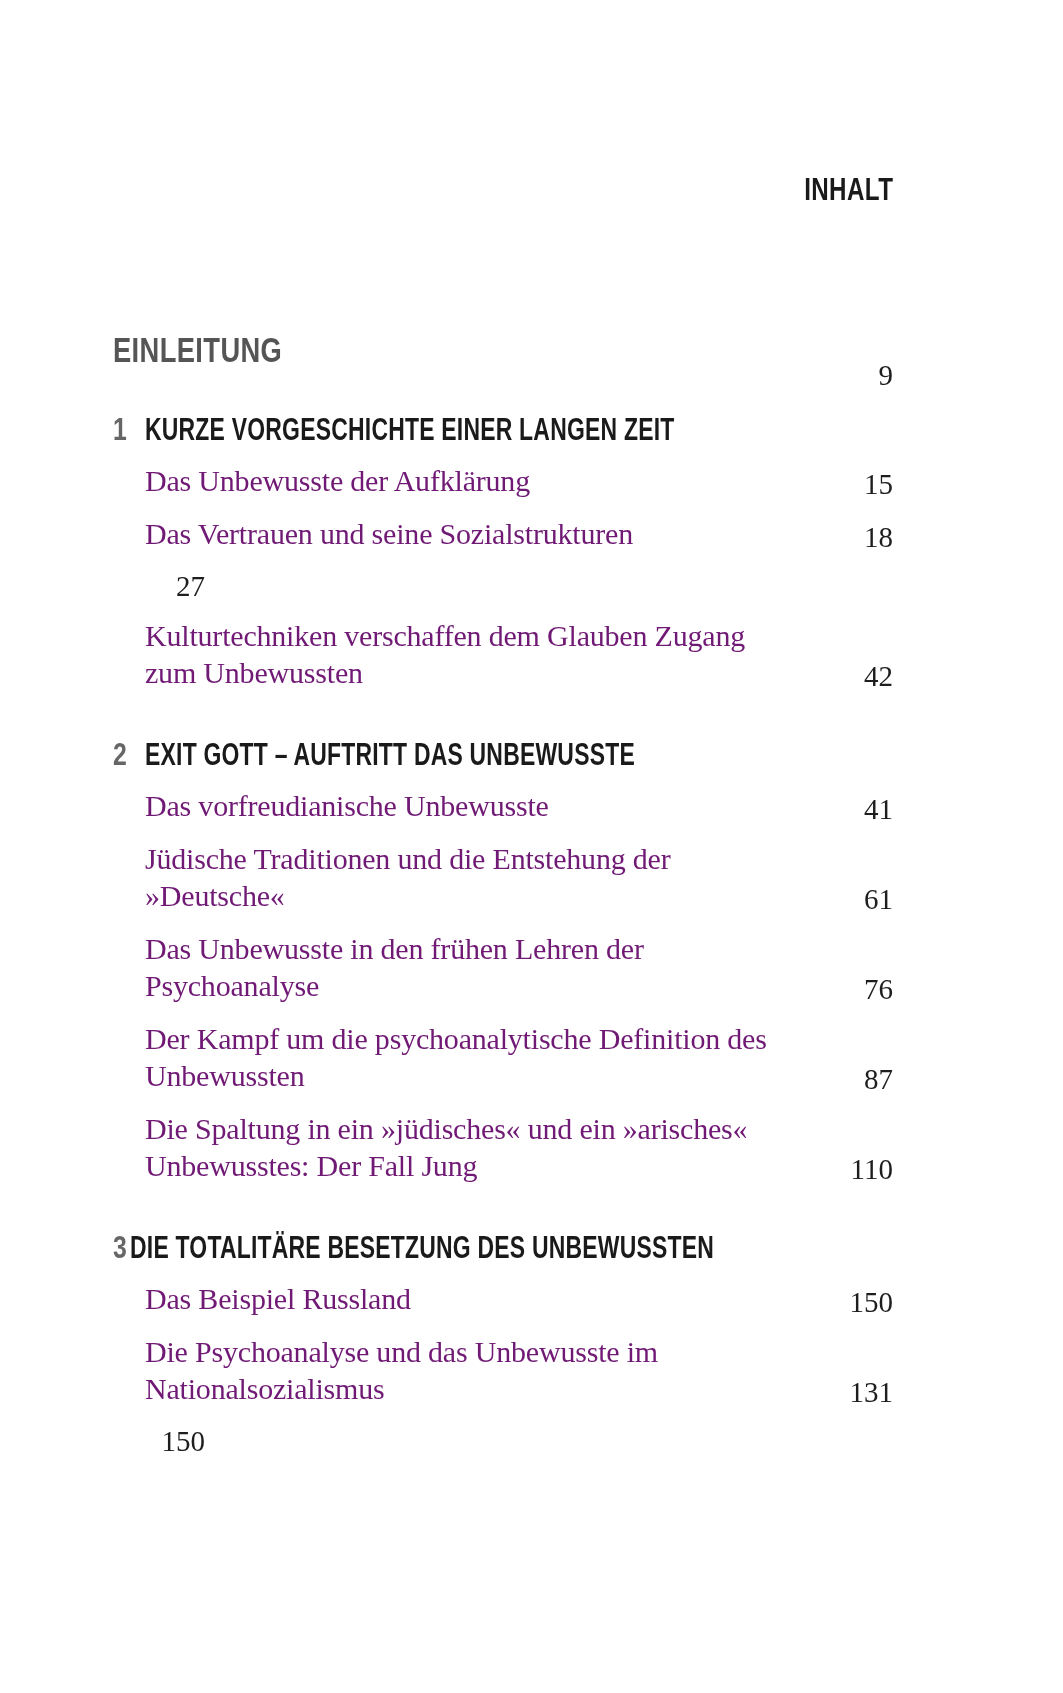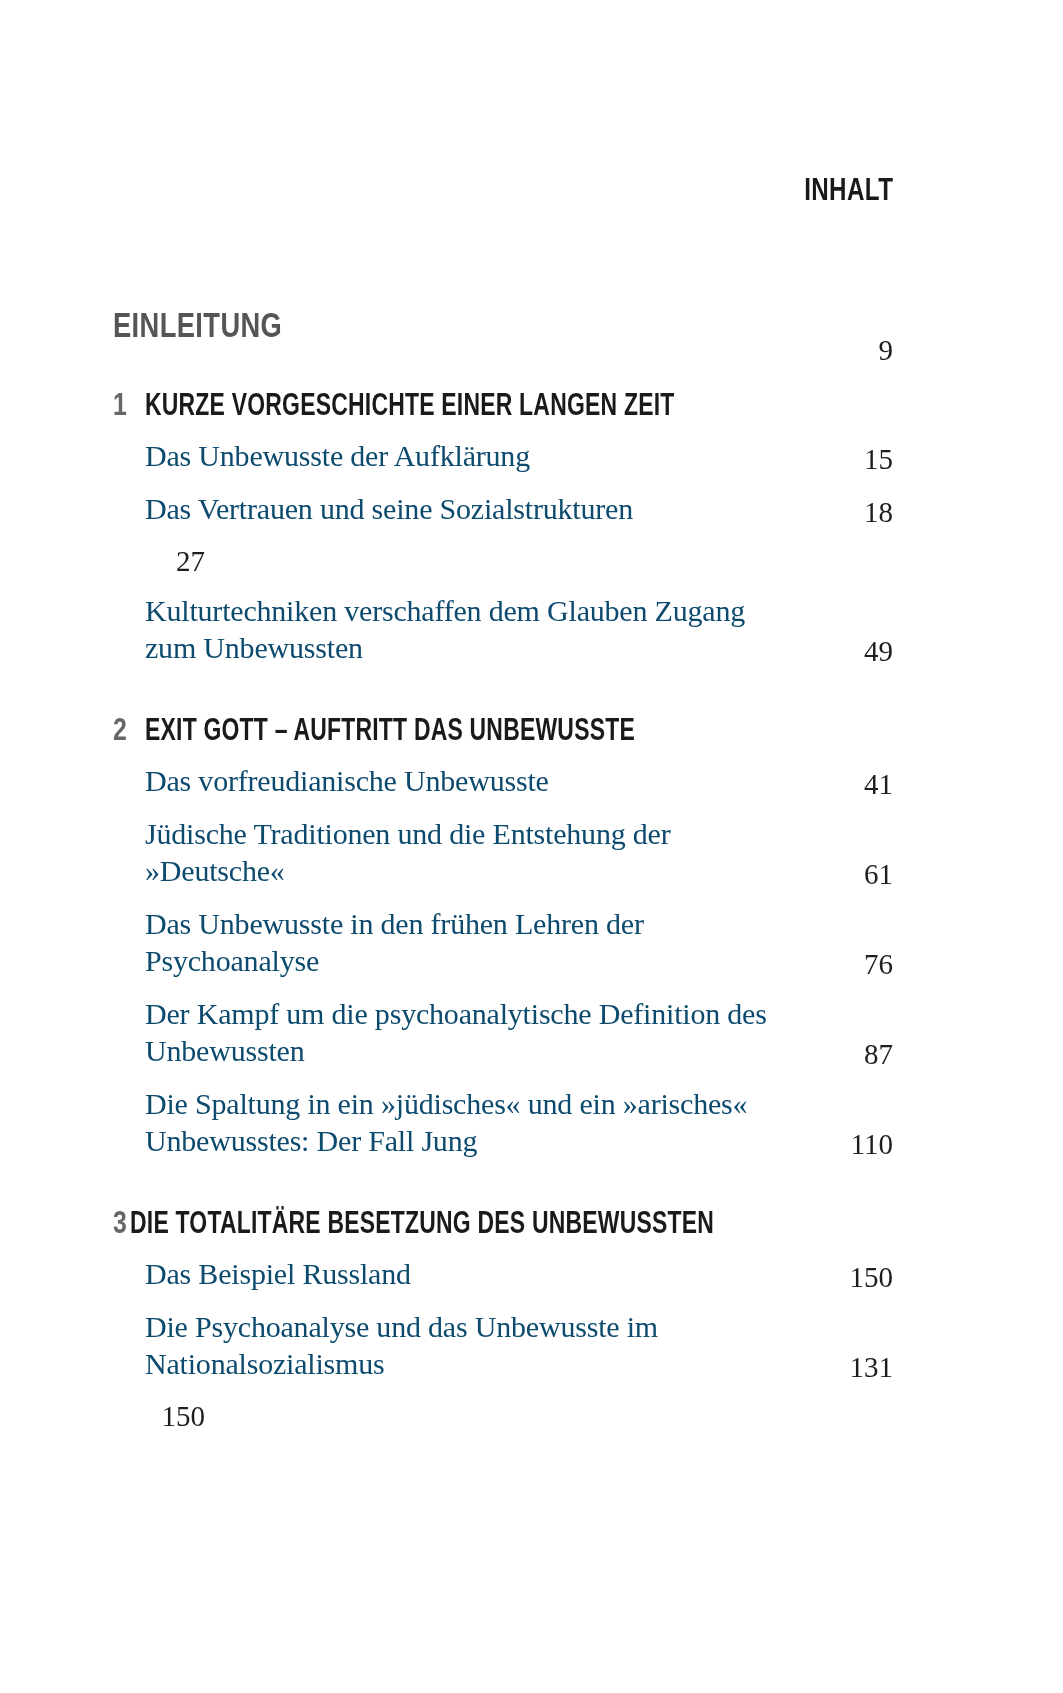--- a/index.html
+++ b/index.html
@@ -4,21 +4,21 @@
   <style>
     html, body { margin: 0; padding: 0; background: #ffffff; }
     body { width: 1063px; height: 1693px; position: relative; overflow: hidden; color: #1e1e1e; }
     .page-title {
       position: absolute; top: 172px; right: 170px;
       font-family: "Liberation Sans", sans-serif; font-weight: bold;
       font-size: 31px; letter-spacing: 0.5px; transform: scaleX(0.78); transform-origin: right center;
       color: #1a1a1a;
     }
     .toc { position: absolute; left: 113px; top: 305px; width: 780px; }
-    .intro { display: flex; justify-content: space-between; align-items: baseline; height: 62px; }
+    .intro { display: flex; justify-content: space-between; align-items: baseline; height: 62px; margin-top: 25px; }
     .intro .label {
       font-family: "Liberation Sans", sans-serif; font-weight: bold; font-size: 35px;
       color: #555555; transform: scaleX(0.78); transform-origin: left center; letter-spacing: 0.5px;
     }
     .page-num {
       font-family: "Liberation Serif", serif; font-size: 29px; color: #1e1e1e;
       text-align: right; min-width: 60px; align-self: flex-end;
     }
     .chapter { margin-top: 20px; }
     .chapter + .chapter { margin-top: 46px; }
@@ -27,21 +27,21 @@
       font-family: "Liberation Sans", sans-serif; font-weight: bold; font-size: 31px;
       color: #666666; width: 32px; transform: scaleX(0.8); transform-origin: left center;
     }
     .chapter-title {
       font-family: "Liberation Sans", sans-serif; font-weight: bold; font-size: 31px;
       color: #1a1a1a; transform: scaleX(0.74); transform-origin: left center; white-space: nowrap; letter-spacing: 0.3px;
     }
     .entries { padding-left: 32px; }
     .entry { display: flex; justify-content: space-between; align-items: flex-end; margin-bottom: 16px; }
     .entry-title {
-      font-family: "Liberation Serif", serif; font-size: 30px; line-height: 37px; color: #0c4a6e;
+      font-family: "Liberation Serif", serif; font-size: 30px; line-height: 37px; color: #701a75;
       width: 640px; letter-spacing: -0.2px;
     }
     .entry .page-num { line-height: 37px; margin-bottom: -4px; }
   </style>
 </head>
 <body>
 
 <div class="page-title">INHALT</div>
 
 <div class="toc">
@@ -62,21 +62,21 @@
       </div>
       <div class="entry">
         <span class="entry-title">Das Vertrauen und seine Sozialstrukturen</span>
         <span class="page-num">18</span>
       </div>
       <div class="entry">
         <span class="page-num">27</span>
       </div>
       <div class="entry">
         <span class="entry-title">Kulturtechniken verschaffen dem Glauben Zugang zum Unbewussten</span>
-        <span class="page-num">49</span>
+        <span class="page-num">42</span>
       </div>
     </div>
   </div>
 
   <div class="chapter">
     <div class="chapter-head">
       <span class="chapter-num">2</span>
       <span class="chapter-title">EXIT GOTT – AUFTRITT DAS UNBEWUSSTE</span>
     </div>
     <div class="entries">

